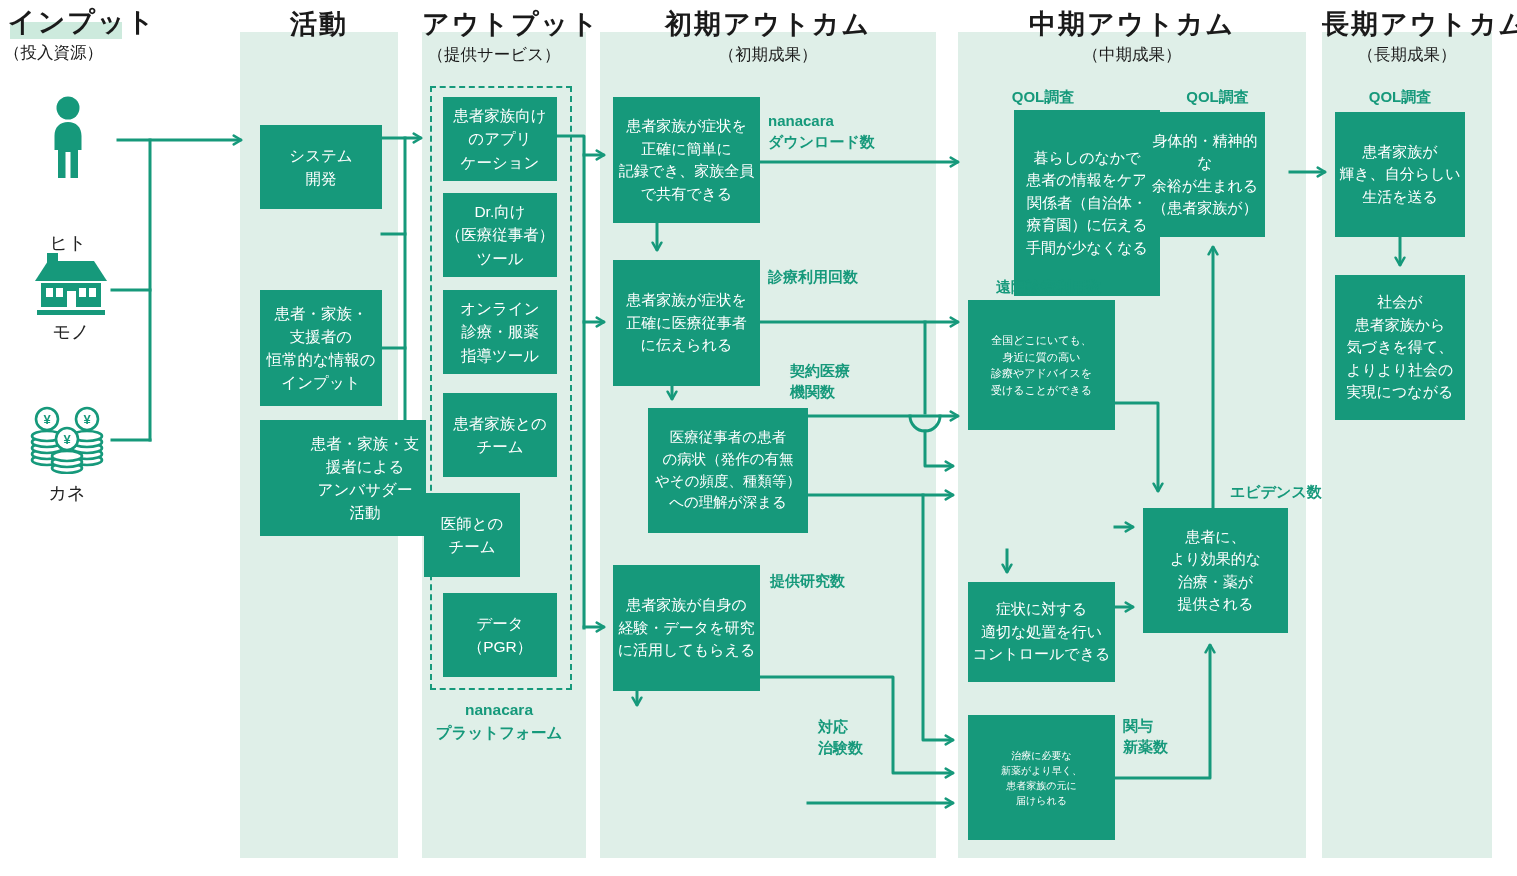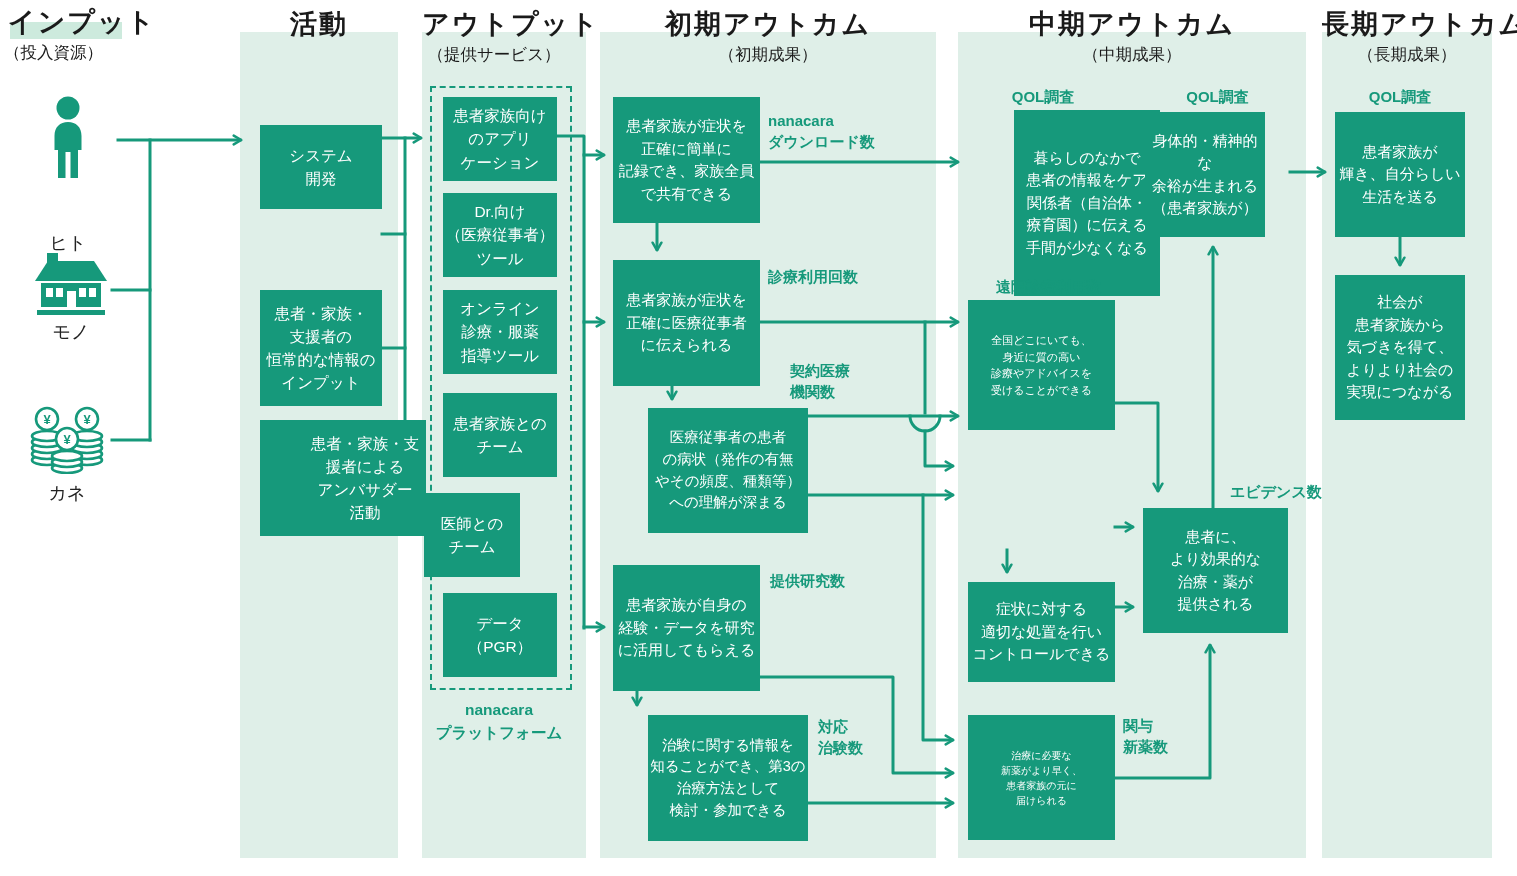--- a/index.html
+++ b/index.html
@@ -154,24 +154,20 @@
   <div class="box" style="left:648px;top:408px;width:160px;height:125px;font-size:14.5px;">医療従事者の患者
 の病状（発作の有無
 やその頻度、種類等）
 への理解が深まる</div>
   <div class="metric" style="left:790px;top:360px;">契約医療
 機関数</div>
   <div class="box" style="left:613px;top:565px;width:147px;height:126px;font-size:15px;">患者家族が自身の
 経験・データを研究
 に活用してもらえる</div>
   <div class="metric" style="left:770px;top:570px;">提供研究数</div>
-  <div class="box" style="left:648px;top:715px;width:160px;height:126px;font-size:14.5px;">治験に関する情報を
-知ることができ、第3の
-治療方法として
-検討・参加できる</div>
   <div class="metric" style="left:818px;top:716px;">対応
 治験数</div>
 
   <div class="metric ctr" style="left:970px;top:86px;width:146px;">QOL調査</div>
   <div class="box" style="left:1014px;top:110px;width:146px;height:186px;font-size:15px;">暮らしのなかで
 患者の情報をケア
 関係者（自治体・
 療育園）に伝える
 手間が少なくなる</div>
   <div class="metric ctr" style="left:1145px;top:86px;width:145px;">QOL調査</div>

